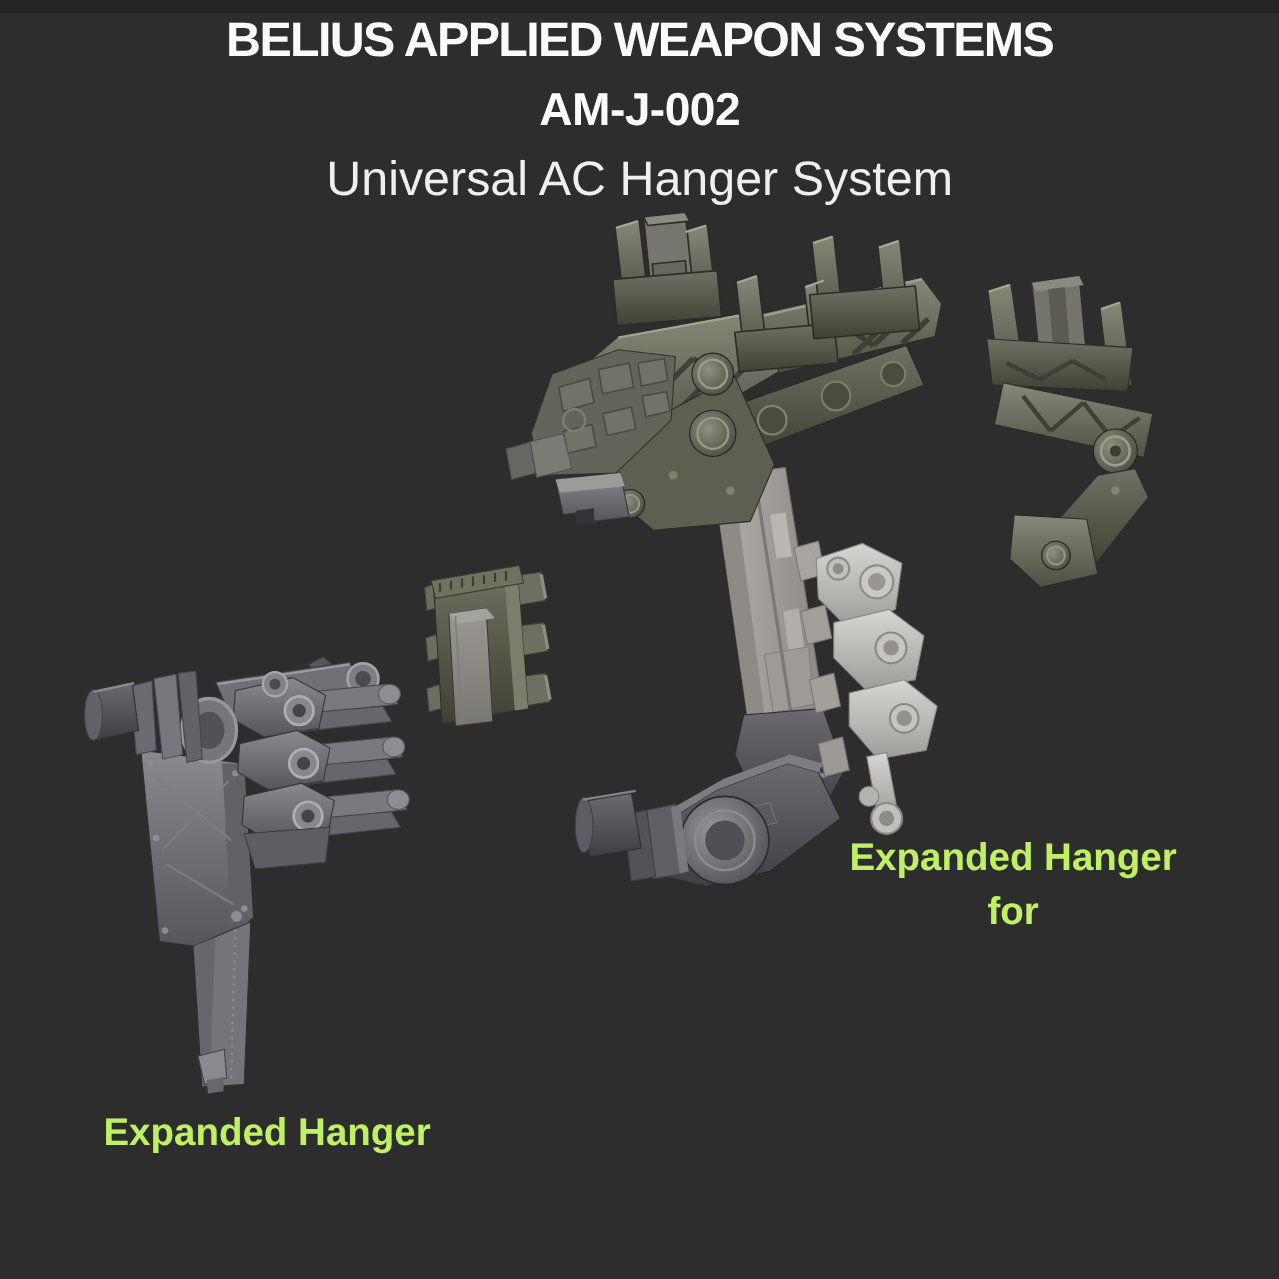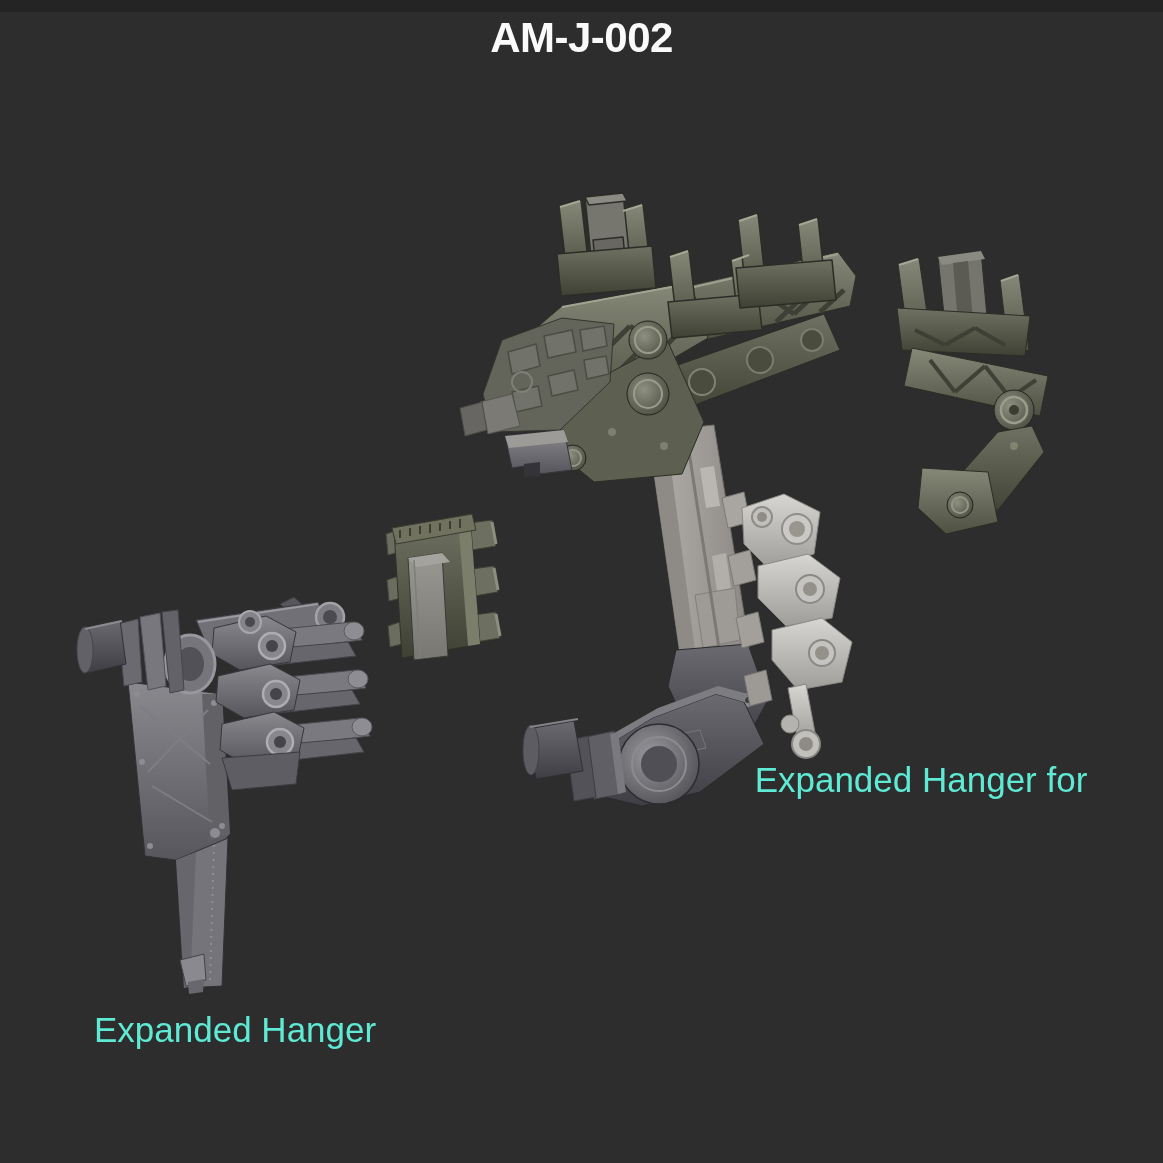--- a/index.html
+++ b/index.html
@@ -16,47 +16,49 @@
   }
   .title-block{
     position:absolute;top:14px;left:0;width:1163px;
     text-align:center;color:#f5f5f5;
   }
   .title-main{
     font-size:44px;font-weight:700;letter-spacing:-1.5px;line-height:1.05;
     color:#fafafa;
   }
   .title-model{
-    font-size:42px;font-weight:700;letter-spacing:-0.5px;
+    font-size:42px;font-weight:700;letter-spacing:-0.5px;margin-top:16px;
     color:#fafafa;
   }
   .title-sub{
     font-size:44px;font-weight:400;margin-top:14px;
     color:#efefef;
   }
   .render-canvas{
     position:absolute;top:0;left:0;width:1163px;height:1163px;
   }
   .caption{
-    color:#5eead4;font-size:35px;font-weight:400;position:absolute;
+    color:#bef264;font-size:35px;font-weight:700;position:absolute;
   }
   .caption-expanded{
     left:745px;top:755px;width:352px;text-align:center;line-height:49px;
   }
   .caption-collapsed{
     left:94px;top:1010px;white-space:nowrap;
   }
 </style>
 </head>
 <body>
 
 <div class="top-strip"></div>
 
 <div class="title-block">
+  <div class="title-main">BELIUS APPLIED WEAPON SYSTEMS</div>
   <div class="title-model">AM-J-002</div>
+  <div class="title-sub">Universal AC Hanger System</div>
 </div>
 
 <svg class="render-canvas" viewBox="0 0 1163 1163">
   <defs>
     <linearGradient id="gOliveA" x1="0" y1="0" x2="0" y2="1">
       <stop offset="0" stop-color="#868878"></stop>
         <stop offset="1" stop-color="#4e5042"></stop>
     </linearGradient>
     <linearGradient id="gOliveB" x1="0" y1="0" x2="0" y2="1">
       <stop offset="0" stop-color="#6f7162"></stop>

